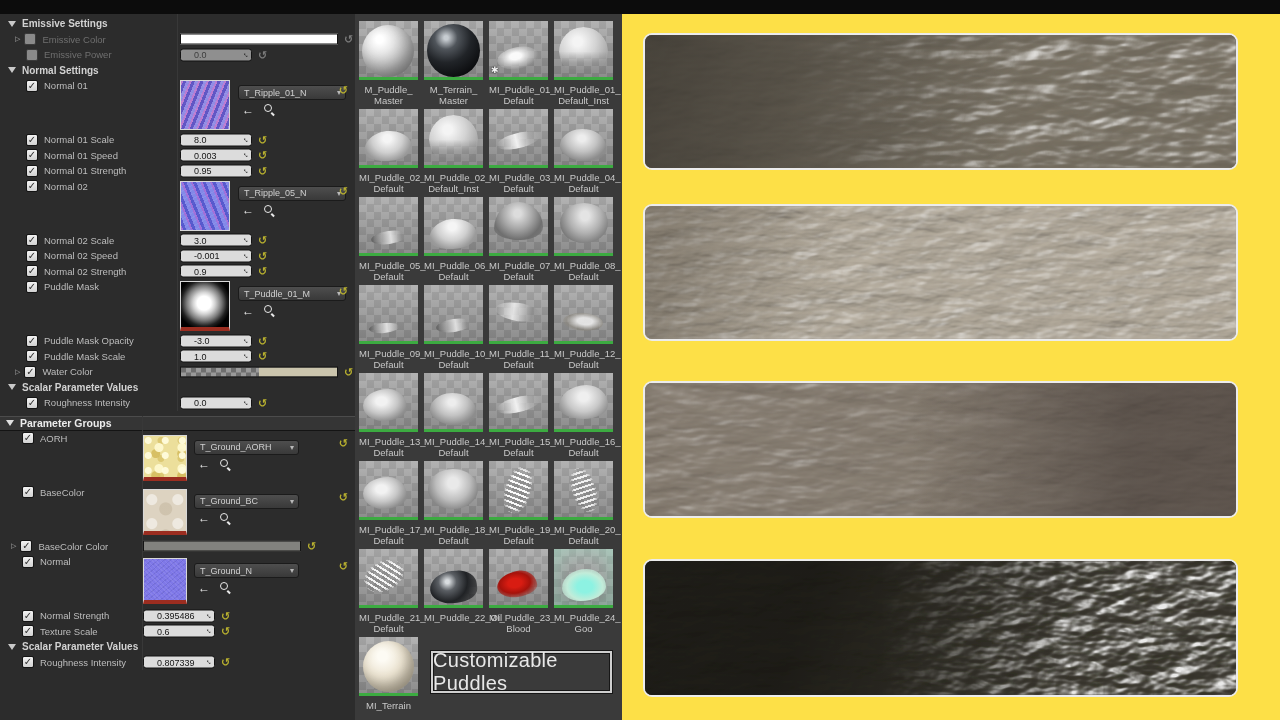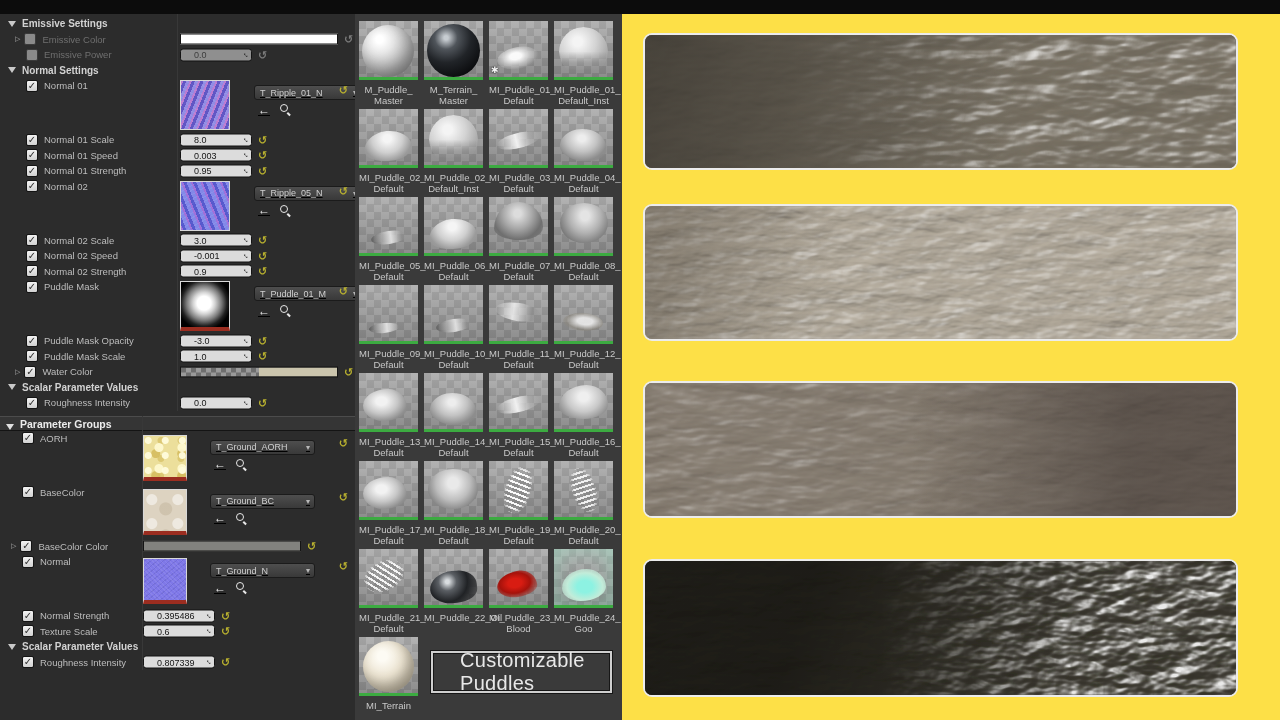--- a/index.html
+++ b/index.html
@@ -23,21 +23,21 @@
   .section-lower .exp{margin-left:11px;}
   .cb{width:12px;height:12px;margin-left:26px;border-radius:2px;background:linear-gradient(#f2f2f2,#d2d2d2);border:1px solid #141414;color:#2e2e2e;font-size:10px;line-height:10px;font-weight:bold;text-align:center;}
   .exp + .cb{margin-left:4px;}
   .section-lower .cb{margin-left:22px;}
   .section-lower .exp + .cb{margin-left:4px;}
   .cb.off{background:#8a8a8a;border-color:#3a3a3a;}
   .plabel{margin-left:6px;font-size:9.5px;color:#bdbdbd;white-space:nowrap;}
   .plabel.dim{color:#6f6f6f;}
   .ctrl{position:absolute;left:180px;top:50%;transform:translateY(-50%);display:flex;align-items:center;gap:6px;}
   .section-lower .ctrl{left:143px;}
-  .ctrl-tex{top:2px;transform:none;align-items:flex-start;gap:16px;text-decoration:underline;}
+  .ctrl-tex{top:2px;transform:none;align-items:flex-start;gap:0;}
   .section-lower .ctrl-tex{top:4px;}
   .field{width:72px;height:13px;background:#dcdcdc;border:1px solid #131313;border-radius:3px;display:flex;align-items:center;}
   .fval{flex:1;padding-left:13px;font-size:9px;color:#141414;}
   .drag{width:11px;font-size:8px;color:#1d1d1d;transform:rotate(-45deg);text-align:center;}
   .field.dis{background:#8f8f8f;}
   .field.dis .fval{color:#3d3d3d;}
   .reset{color:#b9b12f;font-size:11px;font-weight:bold;line-height:11px;}
   .reset.dis{color:#7b7b7b;}
   .reset.abs{position:absolute;right:7px;top:7px;}
   .cbar{height:11px;width:158px;border:1px solid #141414;display:flex;overflow:hidden;}
@@ -52,21 +52,21 @@
   .section-upper .texcol{margin-left:8px;}
   .dropdown{width:108px;height:15px;border-radius:3px;background:linear-gradient(#4e4e4e,#393939);border:1px solid #1b1b1b;display:flex;align-items:center;}
   .section-lower .dropdown{width:105px;}
   .ddtext{flex:1;padding-left:5px;font-size:9px;color:#d0d0d0;white-space:nowrap;overflow:hidden;}
   .dda{font-size:8px;color:#b8b8b8;margin-right:4px;}
   .texicons{display:flex;align-items:center;margin-top:4px;margin-left:4px;}
   .backarrow{font-size:12px;font-weight:bold;color:#ececec;line-height:10px;}
   .mag{position:relative;width:11px;height:11px;margin-left:10px;display:inline-block;}
   .mag::before{content:"";position:absolute;left:0;top:0;width:6px;height:6px;border:1.5px solid #e8e8e8;border-radius:50%;}
   .mag::after{content:"";position:absolute;left:8px;top:8px;width:4px;height:1.5px;background:#e8e8e8;transform:rotate(45deg);transform-origin:0 0;}
-  .groupbar{height:15px;margin-top:5px;display:flex;align-items:flex-end;background:#353535;border-top:1px solid #4c4c4c;border-bottom:1px solid #141414;}
+  .groupbar{height:15px;margin-top:5px;display:flex;align-items:center;background:#353535;border-top:1px solid #4c4c4c;border-bottom:1px solid #141414;}
   .groupbar .tri{margin-left:6px;border-top-color:#e0e0e0;}
   .gb-label{margin-left:6px;font-size:10.5px;font-weight:bold;color:#ececec;}
 
   
   .v-ripple1{background:#7e72cf;background-image:repeating-linear-gradient(112deg,rgba(225,130,210,.6) 0 2px,rgba(80,70,190,.65) 2px 5px,rgba(160,160,245,.55) 5px 8px),repeating-linear-gradient(28deg,rgba(255,255,255,.14) 0 1px,transparent 1px 4px);}
   .v-ripple2{background:#6f66d6;background-image:repeating-linear-gradient(68deg,rgba(200,120,220,.55) 0 2px,rgba(70,80,200,.6) 2px 5px,rgba(150,170,250,.5) 5px 9px),repeating-linear-gradient(150deg,rgba(255,255,255,.12) 0 1px,transparent 1px 4px);}
   .v-mask{background:#000;background-image:radial-gradient(circle at 48% 47%,#fff 0 20%,#d2d2d2 32%,#7c7c7c 50%,#202020 66%,#000 78%);}
   .v-aorh{background:#ecdf9b;background-image:radial-gradient(circle at 25% 30%,rgba(255,252,220,.95) 0 3px,transparent 4px),radial-gradient(circle at 65% 55%,rgba(255,250,210,.9) 0 4px,transparent 5px),radial-gradient(circle at 45% 80%,rgba(213,188,95,.9) 0 4px,transparent 5px),radial-gradient(circle at 85% 25%,rgba(216,194,105,.8) 0 3px,transparent 4px);background-size:17px 15px,23px 21px,26px 22px,20px 18px;}
   .v-bc{background:#ddd3c1;background-image:radial-gradient(circle at 30% 40%,rgba(255,255,255,.5) 0 5px,transparent 6px),radial-gradient(circle at 70% 70%,rgba(190,175,150,.45) 0 6px,transparent 7px);background-size:26px 24px,31px 27px;}
   .v-gn{background:#7f78e8;background-image:repeating-linear-gradient(45deg,rgba(255,255,255,.08) 0 1px,transparent 1px 3px),repeating-linear-gradient(-40deg,rgba(40,40,120,.14) 0 1px,transparent 1px 4px);}
@@ -98,21 +98,21 @@
   .v-tread-a .orb{left:16px;top:5px;width:26px;height:48px;border-radius:46%;transform:rotate(16deg);background:repeating-linear-gradient(5deg,rgba(255,255,255,.95) 0 2px,rgba(120,120,120,.18) 2px 5px);-webkit-mask-image:radial-gradient(ellipse at 50% 50%,#000 55%,transparent 78%);mask-image:radial-gradient(ellipse at 50% 50%,#000 55%,transparent 78%);}
   .v-tread-b .orb{left:18px;top:6px;width:24px;height:46px;border-radius:46%;transform:rotate(-18deg);background:repeating-linear-gradient(0deg,rgba(255,255,255,.85) 0 2px,rgba(120,120,120,.15) 2px 5px);-webkit-mask-image:radial-gradient(ellipse at 50% 50%,#000 55%,transparent 78%);mask-image:radial-gradient(ellipse at 50% 50%,#000 55%,transparent 78%);}
   .v-tread-c .orb{left:4px;top:12px;width:42px;height:30px;border-radius:48%;transform:rotate(-28deg);background:repeating-linear-gradient(60deg,rgba(255,255,255,.9) 0 2px,rgba(120,120,120,.15) 2px 5px);-webkit-mask-image:radial-gradient(ellipse at 50% 50%,#000 55%,transparent 78%);mask-image:radial-gradient(ellipse at 50% 50%,#000 55%,transparent 78%);}
   .v-oil .orb{left:6px;top:22px;width:47px;height:32px;border-radius:55% 45% 50% 50%/60% 52% 44% 52%;transform:rotate(-5deg);background:radial-gradient(circle at 38% 32%,#d9dde0 0 5%,#5a5e63 25%,#202225 55%,rgba(12,13,15,.55) 85%);}
   .v-blood .orb{left:8px;top:22px;width:40px;height:26px;border-radius:60% 40% 52% 48%/55% 62% 38% 45%;transform:rotate(-8deg);background:radial-gradient(ellipse at 45% 45%,#d81c12 0 22%,#a5120b 50%,rgba(170,25,15,.45) 72%,transparent 88%);}
   .v-goo{box-shadow:inset 0 0 24px rgba(150,230,195,.55);}
   .v-goo .orb{left:8px;top:20px;width:44px;height:32px;border-radius:55% 45% 58% 42%/60% 55% 45% 40%;background:radial-gradient(ellipse at 52% 55%,#8df2e2 0 24%,#c2ecd9 55%,rgba(210,245,228,.5) 78%,transparent 92%);}
   .v-terrain .orb{left:4px;top:4px;width:51px;height:51px;border-radius:50%;background:radial-gradient(circle at 38% 30%,#fdfbf4 0 10%,#ece4d2 42%,#cfc7b4 70%,#a69e8c 95%);box-shadow:inset -5px -7px 12px rgba(90,85,70,.45);}
 
   
-  .banner{position:absolute;left:431px;top:651px;width:181px;height:42px;background:#3a3a3a;border:2px solid #cfcfcf;box-shadow:0 0 0 1px #161616,inset 0 0 0 1px #161616;display:flex;align-items:center;justify-content:center;font-size:20px;color:#e8e8e8;letter-spacing:.3px;padding-left:27px;}
+  .banner{position:absolute;left:431px;top:651px;width:181px;height:42px;background:#3a3a3a;border:2px solid #cfcfcf;box-shadow:0 0 0 1px #161616,inset 0 0 0 1px #161616;display:flex;align-items:center;justify-content:center;font-size:20px;color:#e8e8e8;letter-spacing:.3px;}
 
   
   .preview{position:absolute;left:643px;width:595px;height:137px;border:2px solid #ececec;border-radius:9px;overflow:hidden;}
   .pv1{top:33px;background:#46423c;}
   .pv2{top:204px;background:#8e887c;}
   .pv3{top:381px;background:#5d564d;}
   .pv4{top:559px;height:138px;background:#232019;}
   .preview svg{position:absolute;inset:0;width:100%;height:100%;display:block;}
   .sp{mix-blend-mode:screen;}
   .sp1{-webkit-mask-image:linear-gradient(to right,transparent 0 25%,rgba(0,0,0,.9) 55%,#000 78%);mask-image:linear-gradient(to right,transparent 0 25%,rgba(0,0,0,.9) 55%,#000 78%);opacity:.85;}

